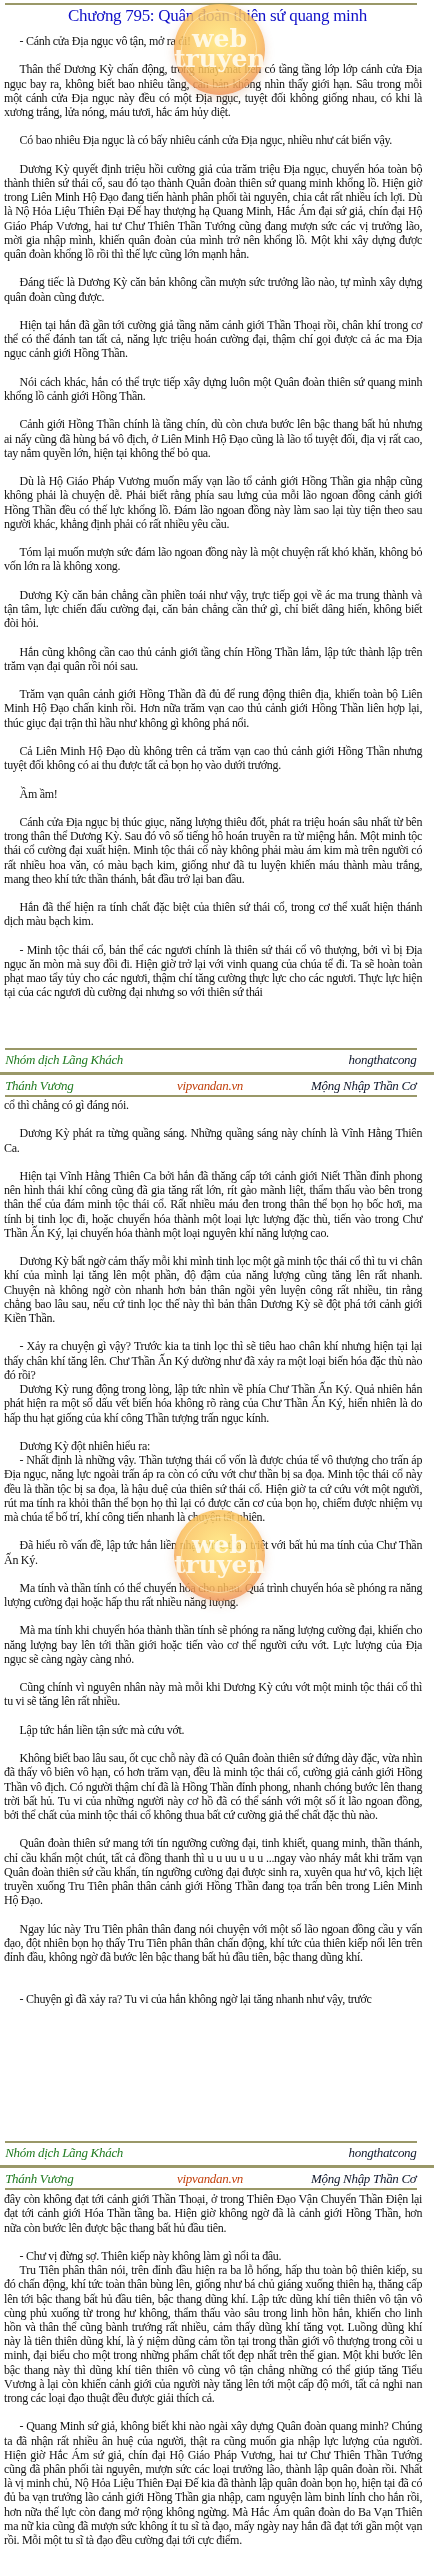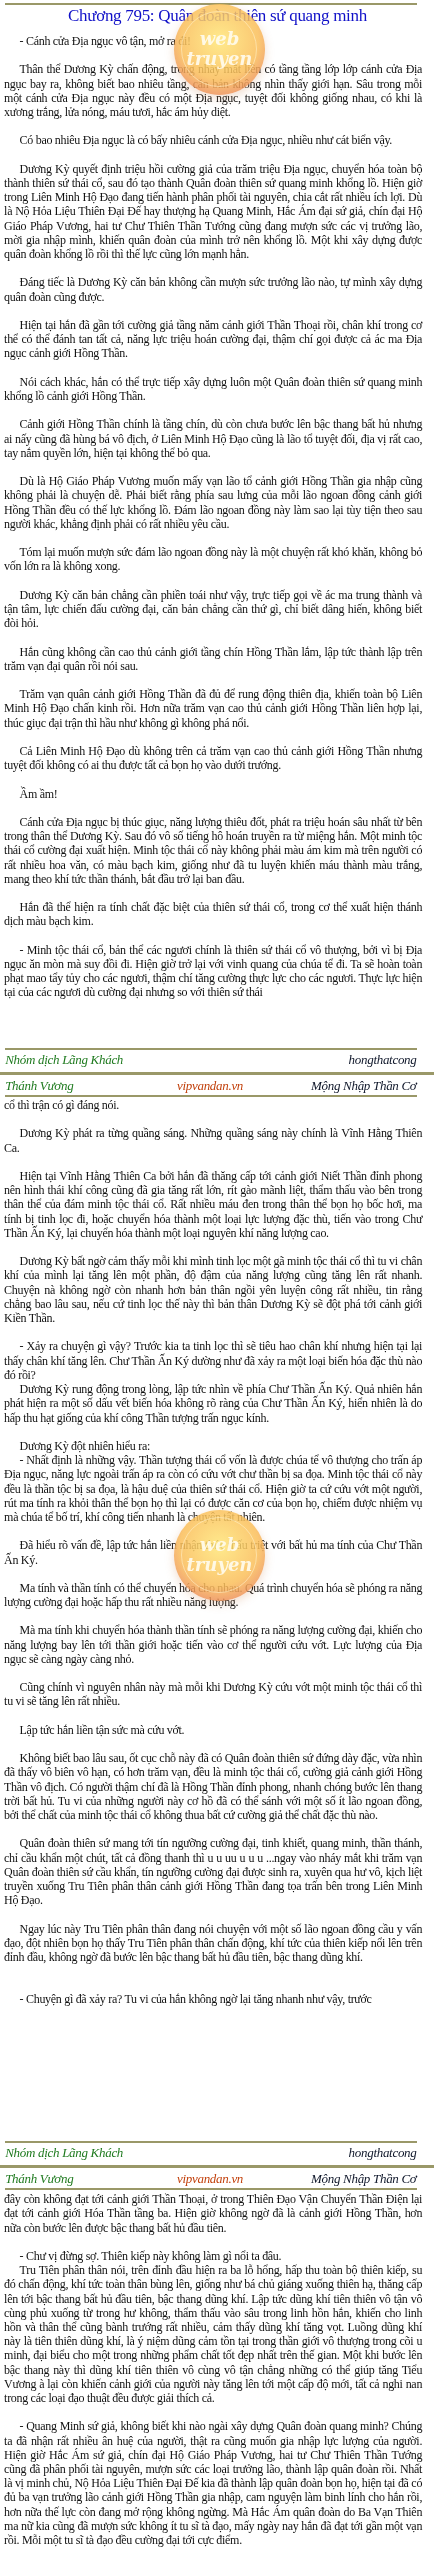--- a/index.html
+++ b/index.html
@@ -26,21 +26,21 @@
   .pb .txt { position: absolute; font-family: "Liberation Serif", serif; font-style: italic; font-size: 13px; line-height: 15.5px; letter-spacing: -0.3px; }
   .green { color: #1f7a1f; }
   .orange { color: #0f172a; }
   .gray { color: #c2410c; }
   .watermark { position: absolute; width: 91px; height: 91px; border-radius: 50%;
     background: radial-gradient(circle at 50% 40%, rgba(255,230,120,0.85) 0%, rgba(250,190,90,0.85) 55%, rgba(236,140,90,0.85) 80%, rgba(236,140,90,0.0) 100%);
     box-shadow: 0 3.1px 9.3px rgba(200,120,60,0.25);
   }
   .watermark .ring { position: absolute; left: 7.2px; top: 7.2px; width: 74px; height: 74px; border-radius: 50%; border: 1.5px solid rgba(255,240,200,0.6); }
   .watermark .wm-text { position: absolute; left: 0; top: 25px; width: 91px; text-align: center;
-    font-family: "DejaVu Serif", serif; font-style: italic; font-weight: bold; font-size: 18px; line-height: 19.6px; color: rgba(255,252,240,0.9); }
+    font-family: "DejaVu Serif", serif; font-weight: bold; font-size: 25px; line-height: 19.6px; color: rgba(255,252,240,0.9); }
 </style>
 </head>
 <body>
 
 <div class="top-rule"></div>
 <div class="chapter-title">Chương 795: Quân đoàn thiên sứ quang minh</div>
 
 <div class="page" style="top:0; height:1048px;">
   <div class="content" style="top:34px;">
     <p>- Cánh cửa Địa ngục vô tận, mở ra đi!</p>
@@ -70,21 +70,21 @@
   <div class="txt orange" style="right:18.5px; top:4.1px;">hongthatcong</div>
   <div class="thick" style="top:24px;"></div>
   <div class="txt green" style="left:5.2px; top:30px;">Thánh Vương</div>
   <div class="txt gray" style="left:177px; top:30px;">vipvandan.vn</div>
   <div class="txt orange" style="right:18.5px; top:30px;">Mộng Nhập Thần Cơ</div>
   <div class="rule" style="top:47px;"></div>
 </div>
 
 <div class="page" style="top:1096px; height:1045px;">
   <div class="content" style="top:2.1px;">
-    <p class="noindent">cổ thì trận có gì đáng nói.</p>
+    <p class="noindent">cổ thì chẳng có gì đáng nói.</p>
     <p>Dương Kỳ phát ra từng quầng sáng. Những quầng sáng này chính là Vĩnh Hằng Thiên Ca.</p>
     <p>Hiện tại Vĩnh Hằng Thiên Ca bởi hắn đã thăng cấp tới cảnh giới Niết Thần đỉnh phong nên hình thái khí công cũng đã gia tăng rất lớn, rít gào mãnh liệt, thẩm thấu vào bên trong thân thể của đám minh tộc thái cổ. Rất nhiều máu đen trong thân thể bọn họ bốc hơi, ma tính bị tinh lọc đi, hoặc chuyển hóa thành một loại lực lượng đặc thù, tiến vào trong Chư Thần Ấn Ký, lại chuyển hóa thành một loại nguyên khí năng lượng cao.</p>
     <p>Dương Kỳ bất ngờ cảm thấy mỗi khi mình tinh lọc một gã minh tộc thái cổ thì tu vi chân khí của mình lại tăng lên một phần, độ đậm của năng lượng cũng tăng lên rất nhanh. Chuyện nà không ngờ còn nhanh hơn bản thân ngồi yên luyện công rất nhiều, tin rằng chẳng bao lâu sau, nếu cứ tinh lọc thế này thì bản thân Dương Kỳ sẽ đột phá tới cảnh giới Kiền Thần.</p>
     <p class="tight">- Xảy ra chuyện gì vậy? Trước kia ta tinh lọc thì sẽ tiêu hao chân khí nhưng hiện tại lại thấy chân khí tăng lên. Chư Thần Ấn Ký dường như đã xảy ra một loại biến hóa đặc thù nào đó rồi?</p>
     <p>Dương Kỳ rung động trong lòng, lập tức nhìn về phía Chư Thần Ấn Ký. Quả nhiên hắn phát hiện ra một số dấu vết biến hóa không rõ ràng của Chư Thần Ấn Ký, hiển nhiên là do hấp thu hạt giống của khí công Thần tượng trấn ngục kính.</p>
     <p class="tight">Dương Kỳ đột nhiên hiểu ra:</p>
     <p>- Nhất định là những vậy. Thần tượng thái cổ vốn là được chúa tể vô thượng cho trấn áp Địa ngục, năng lực ngoài trấn áp ra còn có cứu vớt chư thần bị sa đọa. Minh tộc thái cổ này đều là thần tộc bị sa đọa, là hậu duệ của thiên sứ thái cổ. Hiện giờ ta cứ cứu vớt một người, rút ma tính ra khỏi thân thể bọn họ thì lại có được căn cơ của bọn họ, chiếm được nhiệm vụ mà chúa tể bố trí, khí công tiến nhanh là chuyện tất nhiên.</p>
     <p>Đã hiểu rõ vấn đề, lập tức hắn liền nhận thức thấu triệt với bất hủ ma tính của Chư Thần Ấn Ký.</p>
     <p>Ma tính và thần tính có thể chuyển hóa cho nhau. Quá trình chuyển hóa sẽ phóng ra năng lượng cường đại hoặc hấp thu rất nhiều năng lượng.</p>
     <p>Mà ma tính khi chuyển hóa thành thần tính sẽ phóng ra năng lượng cường đại, khiến cho năng lượng bay lên tới thần giới hoặc tiến vào cơ thể người cứu vớt. Lực lượng của Địa ngục sẽ càng ngày càng nhỏ.</p>

